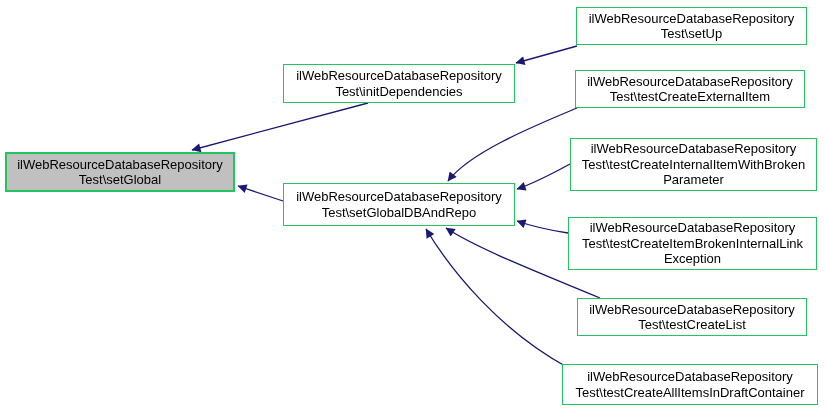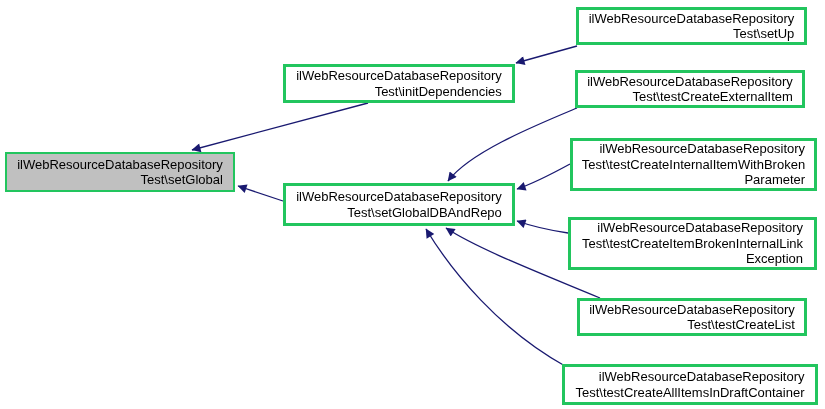--- a/index.html
+++ b/index.html
@@ -9,23 +9,23 @@
     background:#ffffff;
     font-family:"Liberation Sans", sans-serif;
     overflow:hidden;
   }
   .edges-layer{position:absolute;left:0;top:0;width:825px;height:409px;}
   .node{
     position:absolute;
     display:flex;align-items:center;justify-content:center;
     box-sizing:border-box;
     background:#ffffff;
-    border:3px solid #22c55e;
+    border:1px solid #22c55e;
     color:#000000;
-    text-align:right;
+    text-align:center;
     text-decoration:none;
     cursor:pointer;
   }
   .node.current{
     background:#c0c0c0;
     border-width:2px;
     cursor:default;
   }
   .node .lbl{
     font-size:13px;

